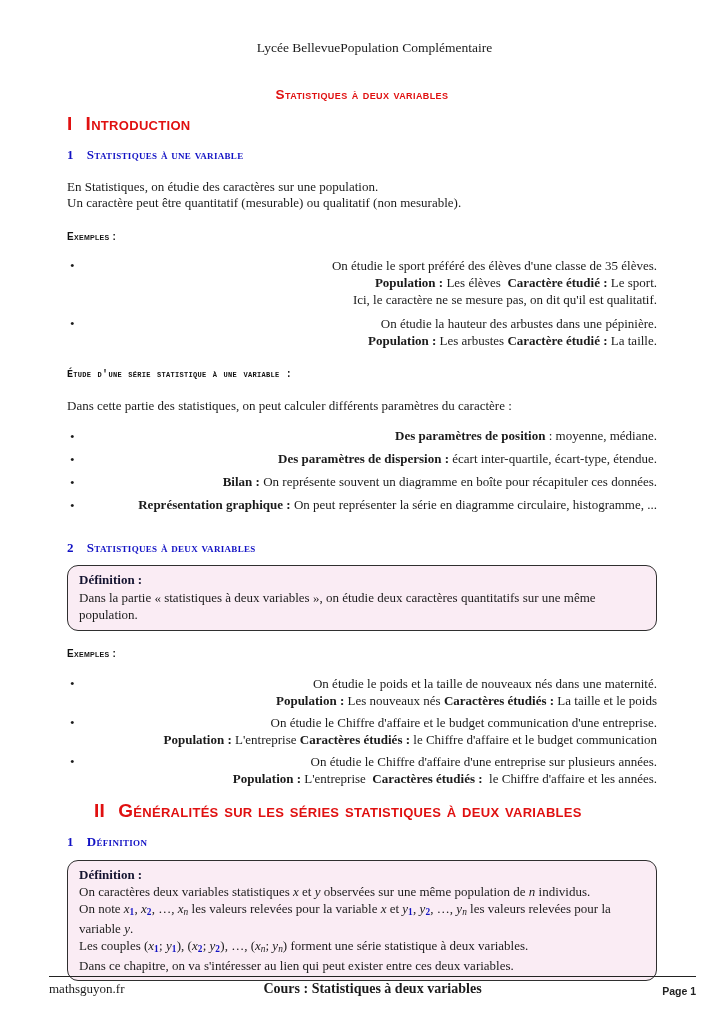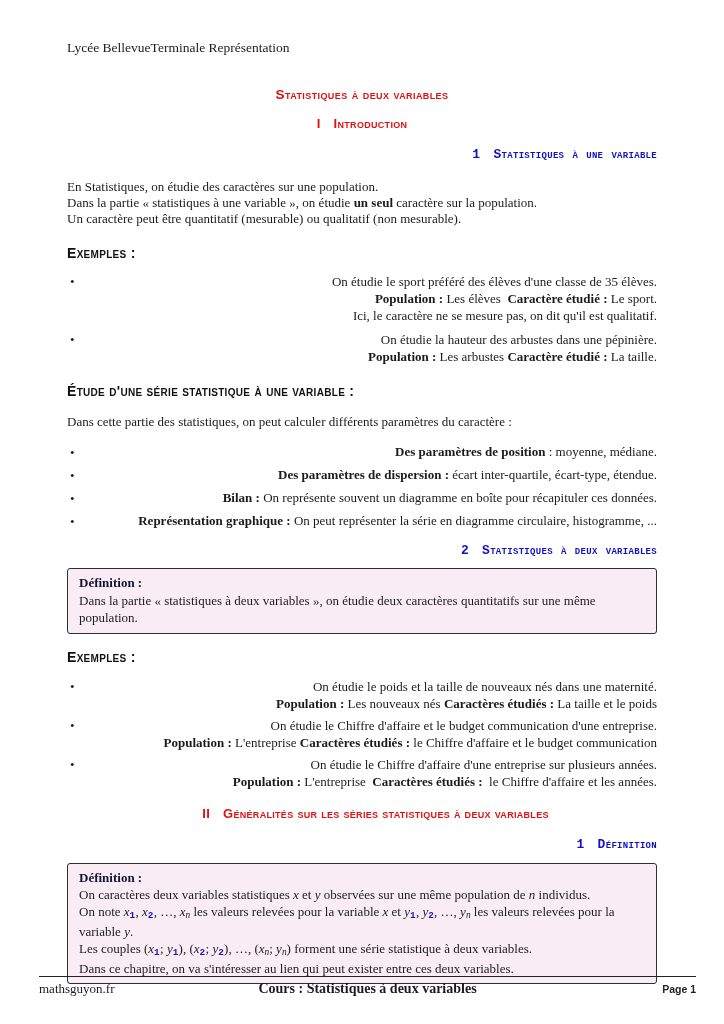--- a/index.html
+++ b/index.html
@@ -14,149 +14,146 @@
   .page{
     position:relative;
     width:724px;height:1024px;
     background:#fff;
     color:var(--text);
     font-family:"Liberation Serif","DejaVu Serif",serif;
     font-size:13px;
     overflow:hidden;
   }
   .hdr{
-    display:flex;justify-content:flex-start;
+    display:flex;justify-content:center;
     padding:40px 42px 0 67px;
     font-size:13.5px;
   }
   .content{margin:0 67px;width:590px;}
   .title{
     margin-top:31px;
     text-align:center;
     font-family:"Liberation Sans","DejaVu Sans",sans-serif;
     font-variant:small-caps;
     font-weight:bold;
     font-size:13.5px;
     letter-spacing:.4px;
     color:var(--red);
   }
   .sec{
     margin-top:14px;
     font-family:"Liberation Sans","DejaVu Sans",sans-serif;
     font-variant:small-caps;
     font-weight:bold;
-    font-size:13px;
+    font-size:19px;
     letter-spacing:.3px;
     color:var(--red);
     line-height:16px;
-    text-align:center;
   }
   .sub{
     margin-top:15px;
-    font-family:Liberation Mono, monospace;
+    font-family:Liberation Serif, serif;
     font-variant:small-caps;
     font-weight:bold;
     font-size:13px;
     letter-spacing:.3px;
     color:var(--blue);
     line-height:16px;
-    text-align:right;
   }
   .sec .num,.sub .num{margin-right:13px;}
   .para{margin-top:16px;line-height:16px;}
   .minihead{
     font-family:"Liberation Sans","DejaVu Sans",sans-serif;
     font-variant:small-caps;
     font-weight:bold;
-    font-size:14px;
+    font-size:10px;
     letter-spacing:.3px;
     color:#111;
     line-height:14px;
   }
   .mh1{margin-top:19px;}
-  .mh-etude{margin-top:19px;}
+  .mh-etude{margin-top:19px;font-family:Liberation Mono, monospace;}
   .mh2{margin-top:16px;}
   .list{list-style:none;}
   .list li{display:flex;}
   .bullet{
     width:18px;flex:0 0 18px;
     text-align:left;padding-left:3px;
     line-height:17px;
   }
   .li-body{flex:1;line-height:17px;text-align:right;}
   .list-ex{margin-top:13px;}
   .list-ex li{margin-bottom:7px;}
   .list-params{margin-top:14px;}
   .list-params li{margin-bottom:6px;line-height:16px;}
   .list-params .li-body{line-height:16px;}
   .list-ex2{margin-top:14px;}
   .list-ex2 li{margin-bottom:5px;}
-  .sub2{margin-top:13px;}
+  .sub2{margin-top:26px;}
   .defbox{
     margin-top:9px;
     border:1.4px solid var(--box-border);
-    border-radius:3px;
+    border-radius:11px;
     background:var(--box-bg);
     padding:5px 11px 7px 11px;
     line-height:17px;
   }
   .defbox-title{
     font-weight:bold;
     color:#141430;
     line-height:18px;
   }
   .defbox2{margin-top:10px;line-height:16.8px;padding-bottom:5px;}
   .sec2{margin-top:16px;padding-left:27px;}
   .sub-def{margin-top:15px;}
   .rich{white-space:pre-wrap;}
   .rich .b{font-weight:bold;}
   .rich .i{font-style:italic;}
   .rich .sub{font-size:.72em;vertical-align:-0.25em;}
   .rich .subi{font-size:.72em;vertical-align:-0.25em;font-style:italic;}
   .footer{
     position:absolute;
-    left:39px;right:28px;top:976px;
+    left:49px;right:28px;top:976px;
     border-top:1.3px solid #222;
-    display:flex;align-items:center;
+    display:flex;align-items:flex-end;
     padding-top:4px;
     font-size:13px;
   }
   .footer .f-left{flex:1;text-align:left;}
   .footer .f-center{flex:2;text-align:center;font-weight:bold;font-size:14px;}
   .footer .f-right{
     flex:1;text-align:right;
     font-family:"Liberation Sans","DejaVu Sans",sans-serif;
     font-weight:bold;font-size:10.5px;color:#222;
   }
 </style>
 </head>
 <body>
 
 <div class="page">
 
   <div class="hdr">
     <span>Lycée Bellevue</span>
-    <span>Terminale Représentation</span>
+    <span>Population Complémentaire</span>
   </div>
 
   <div class="content">
 
     <div class="title">Statistiques à deux variables</div>
 
     <div class="sec">
       <span class="num">I</span><span>Introduction</span>
     </div>
 
     <div class="sub">
       <span class="num">1</span><span>Statistiques à une variable</span>
     </div>
 
     <div class="para">
       <div class="rich"><span>En Statistiques, on étudie des caractères sur une population.</span></div>
-      <div class="rich"><span>Dans la partie « statistiques à une variable », on étudie </span><span class="b">un seul</span><span> caractère sur la population.</span></div>
       <div class="rich"><span>Un caractère peut être quantitatif (mesurable) ou qualitatif (non mesurable).</span></div>
     </div>
 
     <div class="minihead mh1">Exemples :</div>
 
     <ul class="list list-ex">
       <li>
         <span class="bullet">•</span>
         <div class="li-body">
           <div class="rich"><span>On étudie le sport préféré des élèves d'une classe de 35 élèves.</span></div>

